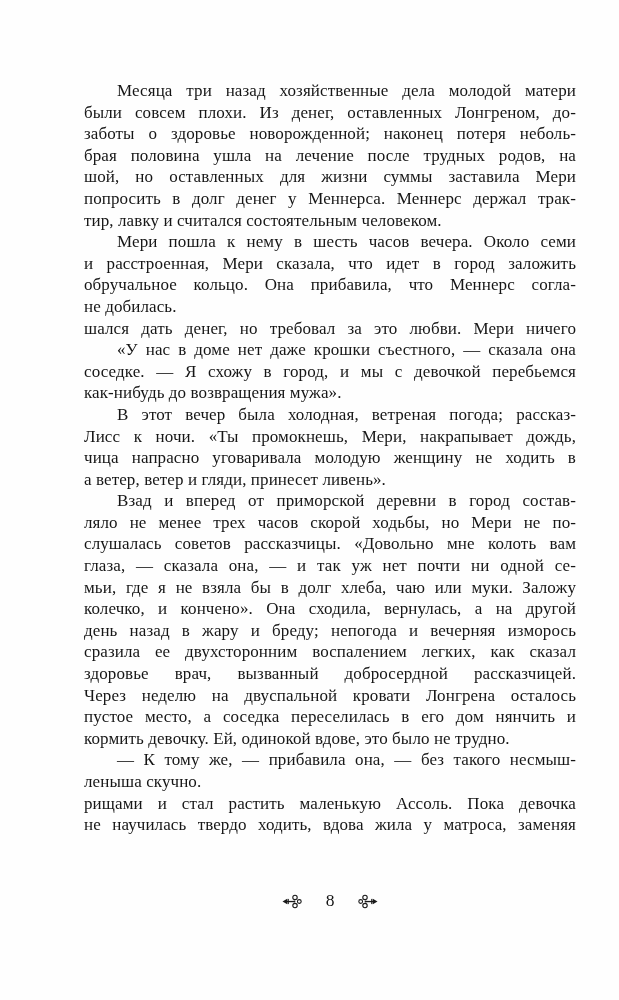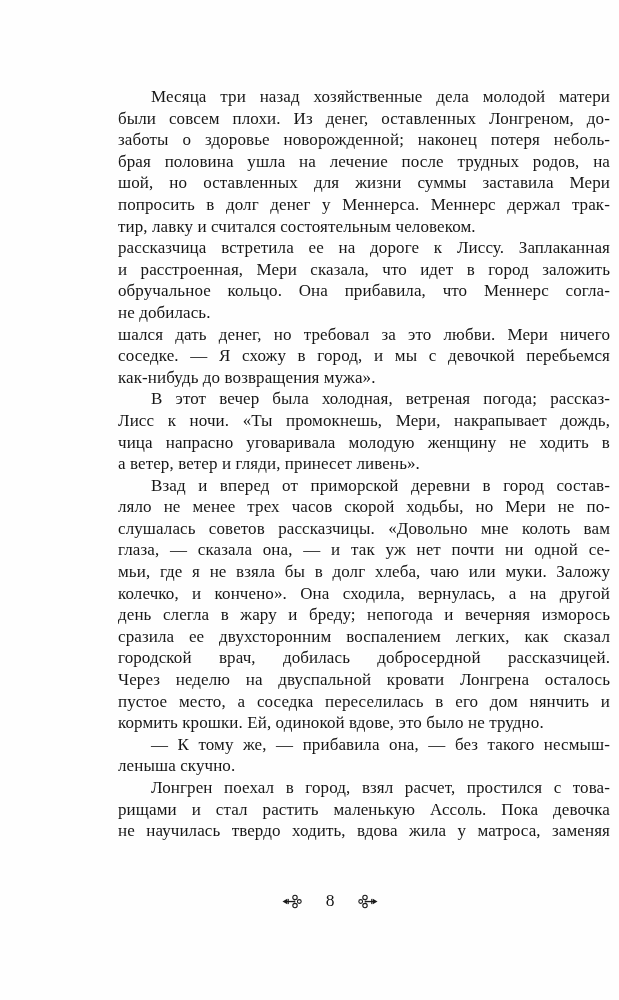--- a/index.html
+++ b/index.html
@@ -16,26 +16,25 @@
     color: #161616;
   }
   .page {
     position: absolute;
     inset: 0;
     background: #fefefe;
   }
   .text-block {
     position: absolute;
     left: 84px;
-    top: 86px;
+    top: 80px;
     width: 492px;
     font-size: 17px;
     line-height: 21.6px;
     letter-spacing: 0.1px;
-    margin-left: 34px;
   }
   .line {
     text-align: justify;
     text-align-last: justify;
     white-space: nowrap;
   }
   .line.lastline {
     text-align-last: left;
     white-space: normal;
     font-family: Liberation Serif, serif;
@@ -73,46 +72,46 @@
 <div class="page">
 
   <div class="text-block">
       <div class="line firstline">Месяца три назад хозяйственные дела молодой матери</div>
       <div class="line">были совсем плохи. Из денег, оставленных Лонгреном, до-</div>
       <div class="line">заботы о здоровье новорожденной; наконец потеря неболь-</div>
       <div class="line">брая половина ушла на лечение после трудных родов, на</div>
       <div class="line">шой, но оставленных для жизни суммы заставила Мери</div>
       <div class="line">попросить в долг денег у Меннерса. Меннерс держал трак-</div>
       <div class="line lastline">тир, лавку и считался состоятельным человеком.</div>
-      <div class="line">рассказчица встретила ее на дороге к Лиссу. Заплаканная</div>
+      <div class="line firstline">Мери пошла к нему в шесть часов вечера. Около семи</div>
       <div class="line">и расстроенная, Мери сказала, что идет в город заложить</div>
       <div class="line">обручальное кольцо. Она прибавила, что Меннерс согла-</div>
       <div class="line lastline">не добилась.</div>
       <div class="line">шался дать денег, но требовал за это любви. Мери ничего</div>
+      <div class="line firstline">«У нас в доме нет даже крошки съестного, — сказала она</div>
       <div class="line">соседке. — Я схожу в город, и мы с девочкой перебьемся</div>
       <div class="line lastline">как-нибудь до возвращения мужа».</div>
       <div class="line firstline">В этот вечер была холодная, ветреная погода; рассказ-</div>
       <div class="line">Лисс к ночи. «Ты промокнешь, Мери, накрапывает дождь,</div>
       <div class="line">чица напрасно уговаривала молодую женщину не ходить в</div>
       <div class="line lastline">а ветер, ветер и гляди, принесет ливень».</div>
       <div class="line firstline">Взад и вперед от приморской деревни в город состав-</div>
       <div class="line">ляло не менее трех часов скорой ходьбы, но Мери не по-</div>
       <div class="line">слушалась советов рассказчицы. «Довольно мне колоть вам</div>
       <div class="line">глаза, — сказала она, — и так уж нет почти ни одной се-</div>
       <div class="line">мьи, где я не взяла бы в долг хлеба, чаю или муки. Заложу</div>
       <div class="line">колечко, и кончено». Она сходила, вернулась, а на другой</div>
-      <div class="line">день слегла в жару и бреду; непогода и вечерняя изморось</div>
+      <div class="line">день назад в жару и бреду; непогода и вечерняя изморось</div>
       <div class="line">сразила ее двухсторонним воспалением легких, как сказал</div>
-      <div class="line">городской врач, добилась добросердной рассказчицей.</div>
+      <div class="line">здоровье врач, вызванный добросердной рассказчицей.</div>
       <div class="line">Через неделю на двуспальной кровати Лонгрена осталось</div>
       <div class="line">пустое место, а соседка переселилась в его дом нянчить и</div>
-      <div class="line lastline">кормить крошки. Ей, одинокой вдове, это было не трудно.</div>
+      <div class="line lastline">кормить девочку. Ей, одинокой вдове, это было не трудно.</div>
       <div class="line firstline">— К тому же, — прибавила она, — без такого несмыш-</div>
       <div class="line lastline">леныша скучно.</div>
-      <div class="line firstline">Лонгрен поехал в город, взял расчет, простился с това-</div>
       <div class="line">рищами и стал растить маленькую Ассоль. Пока девочка</div>
       <div class="line">не научилась твердо ходить, вдова жила у матроса, заменяя</div>
     </div>
 
   <div class="footer">
     <span class="fleuron">
       <svg width="20" height="15" viewBox="0 0 20 15" xmlns="http://www.w3.org/2000/svg">
         <g stroke="#1a1a1a" fill="none" stroke-width="1.1">
           <circle cx="13" cy="3.4" r="2.2"></circle>
           <circle cx="13" cy="11.6" r="2.2"></circle>

